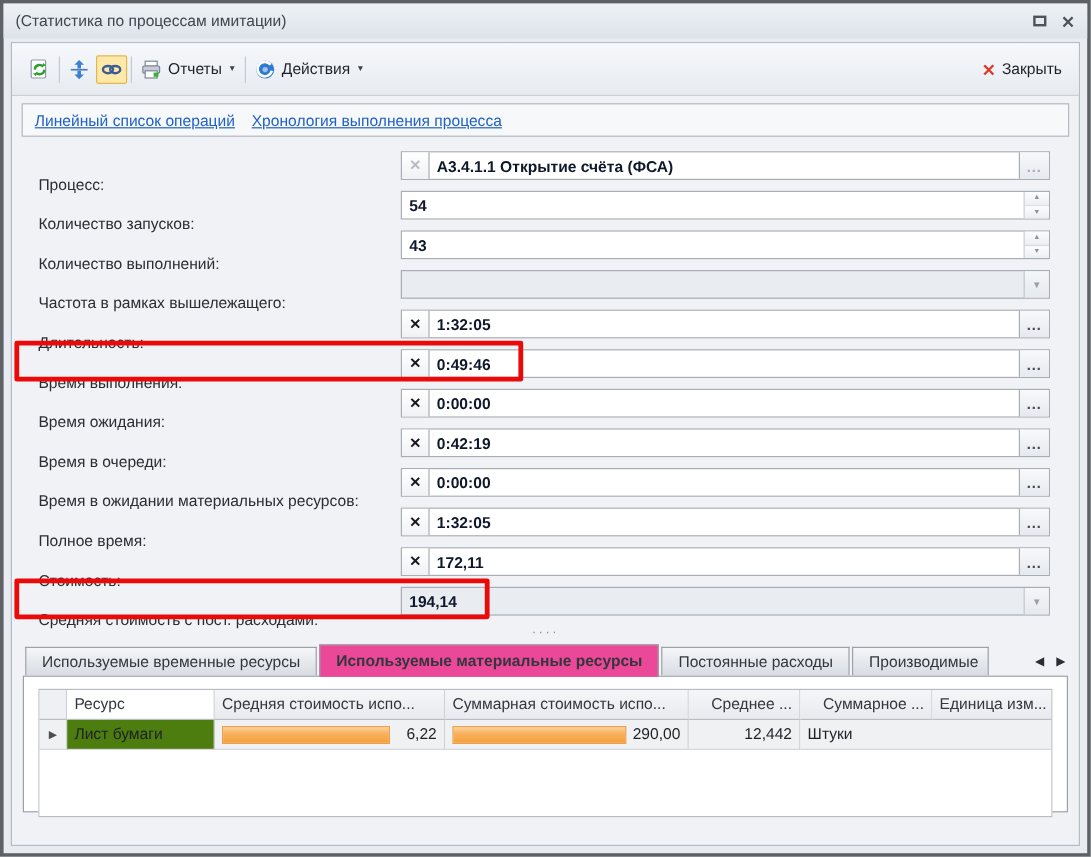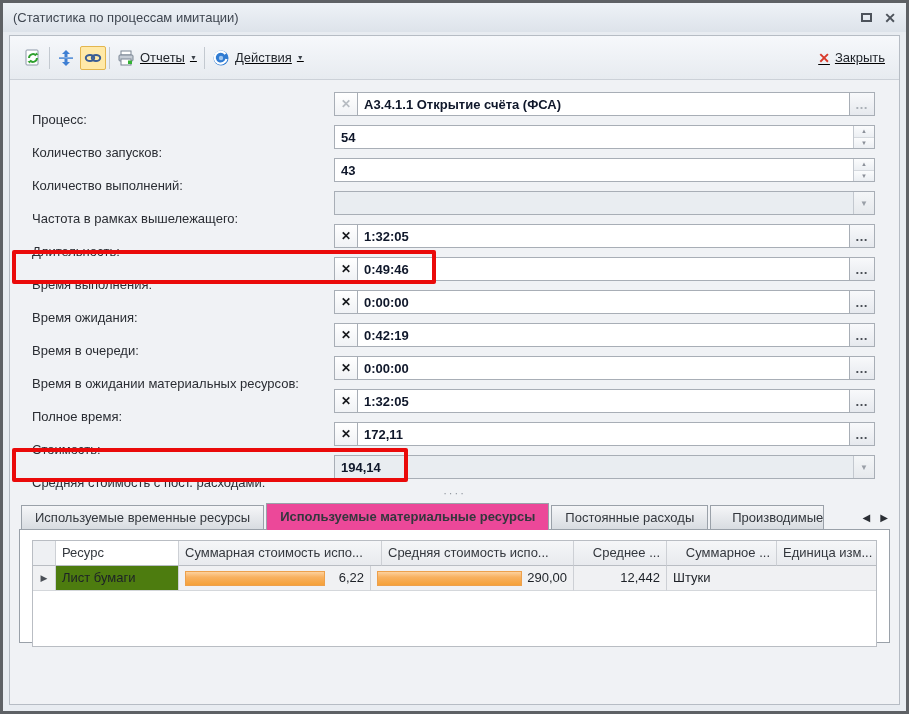--- a/index.html
+++ b/index.html
@@ -13,21 +13,21 @@
   .win-btns { display:flex; gap:12px; align-items:center; }
   .max-glyph { width:11px; height:9px; border:2px solid #4d535b; display:inline-block; }
   .close-glyph { font-size:14px; color:#4d535b; font-weight:bold; line-height:1; }
 
   
   .body { position:absolute; left:6px; right:6px; top:32px; bottom:6px;
     background:#f0f2f5; border:1px solid #b6bcc4; overflow:hidden; }
 
   
   .toolbar { height:44px; background:linear-gradient(#f6f8fb,#e7ebf0); border-bottom:1px solid #ccd1d8;
-    display:flex; align-items:center; padding:0 10px; gap:1px;text-decoration:underline; }
+    display:flex; align-items:center; padding:0 10px; gap:1px; }
   .tb-sep { width:1px; height:22px; background:#c3c9d0; margin:0 2px; }
   .tb-btn { display:flex; align-items:center; gap:5px; padding:3px 4px; border-radius:2px; cursor:default; }
   .tb-btn.toggled { background:#ffe9a8; border:1px solid #e3b64f; padding:2px 3px; }
   .tb-label { font-size:13px; color:#1f2329; }
   .dd-arrow { font-size:7px; color:#3c424a; }
   .tb-right { margin-left:auto; display:flex; align-items:center; gap:5px; }
   .x-red { color:#d93a2b; font-size:14px; font-weight:bold; }
 
   
   .links-panel { margin:6px 8px 0 8px; height:28px; background:#f6f8fa; border:1px solid #b3bac2;
@@ -60,21 +60,21 @@
   .hl-1 { left:2px; top:170px; width:424px; height:34px; }
   .hl-2 { left:2px; top:368px; width:396px; height:34px; }
 
   
   .splitter { height:14px; text-align:center; color:#8d939b; font-size:11px; letter-spacing:2px; line-height:10px; }
 
   
   .tab-area { margin:0 9px; }
   .tabstrip { display:flex; align-items:flex-end; height:27px; padding-left:2px; position:relative; }
   .tab { height:24px; line-height:23px; padding:0 13px; font-size:13px; color:#33373d; white-space:nowrap;
-    background:linear-gradient(#f5f6f8,#d8dce1); border:1px solid #9aa1a9; border-bottom:none; margin-right:2px;text-align:right; }
+    background:linear-gradient(#f5f6f8,#d8dce1); border:1px solid #9aa1a9; border-bottom:none; margin-right:2px; }
   .tab.active { background:#ec4899; height:27px; line-height:26px; margin-bottom:-1px; z-index:3; position:relative; font-weight:bold; }
   .tab.cut { width:114px; overflow:hidden; padding-right:0; }
   .tab-scroll { position:absolute; right:2px; bottom:6px; display:flex; gap:10px; font-size:10px; color:#2b2f35; }
   .tabpanel { background:#fff; border:1px solid #9aa1a9; height:114px; position:relative; z-index:1; padding:5px 12px 0 12px; }
 
   
   .grid { margin-top:5px; border:1px solid #b9bdc3; background:#fff; }
   .g-head, .g-row { display:flex; }
   .g-head .gc { background:linear-gradient(#f5f6f8,#e8eaee); border-bottom:1px solid #b9bdc3; color:#33373d; font-weight:normal; }
   .gc { height:25px; line-height:24px; font-size:13px; padding:0 6px; border-right:1px solid #cdd0d5;
@@ -159,20 +159,24 @@
         <span class="dd-arrow">▼</span>
       </span>
       <span class="tb-right">
         <span class="tb-btn">
           <span class="x-red">✕</span>
           <span class="tb-label">Закрыть</span>
         </span>
       </span>
     </div>
 
+    <div class="links-panel">
+      <a class="lnk" href="#">Линейный список операций</a>
+      <a class="lnk" href="#">Хронология выполнения процесса</a>
+    </div>
 
     <div class="form">
 
       <div class="frow">
         <span class="flabel">Процесс:</span>
         <span class="fctrl">
           <span class="seg-x gray">✕</span>
           <input class="fval" value="А3.4.1.1 Открытие счёта (ФСА)" style="">
           <span class="seg-dots gray">…</span>
         </span>
@@ -297,22 +301,22 @@
         </span>
       </div>
 
       <div class="tabpanel">
 
         
         <div class="grid">
           <div class="g-head">
             <span class="gc sel"></span>
             <span class="gc c-res">Ресурс</span>
+            <span class="gc c-avg">Средняя стоимость испо...</span>
             <span class="gc c-tot">Суммарная стоимость испо...</span>
-            <span class="gc c-avg">Средняя стоимость испо...</span>
             <span class="gc c-aq">Среднее ...</span>
             <span class="gc c-tq">Суммарное ...</span>
             <span class="gc c-un">Единица изм...</span>
           </div>
           <div class="g-row">
             <span class="gc sel">▶</span>
             <span class="gc c-res">Лист бумаги</span>
             <span class="gc c-avg bar-cell">
               <span class="bar" style="width:140px"></span>
               <span class="bar-val">6,22</span>

